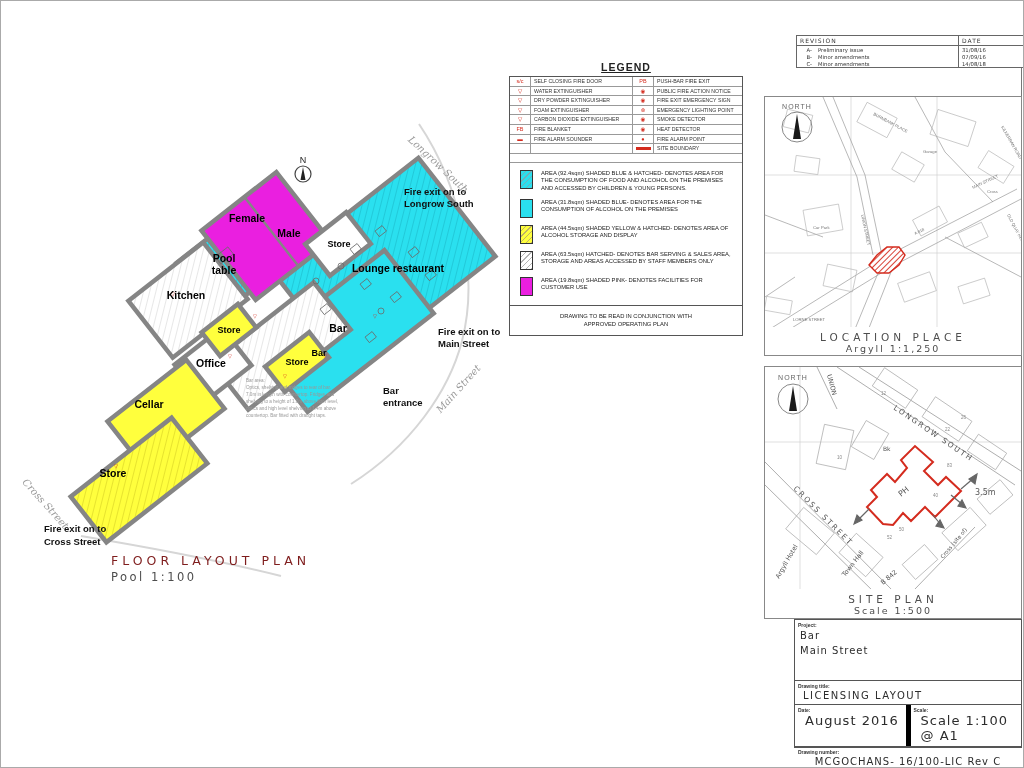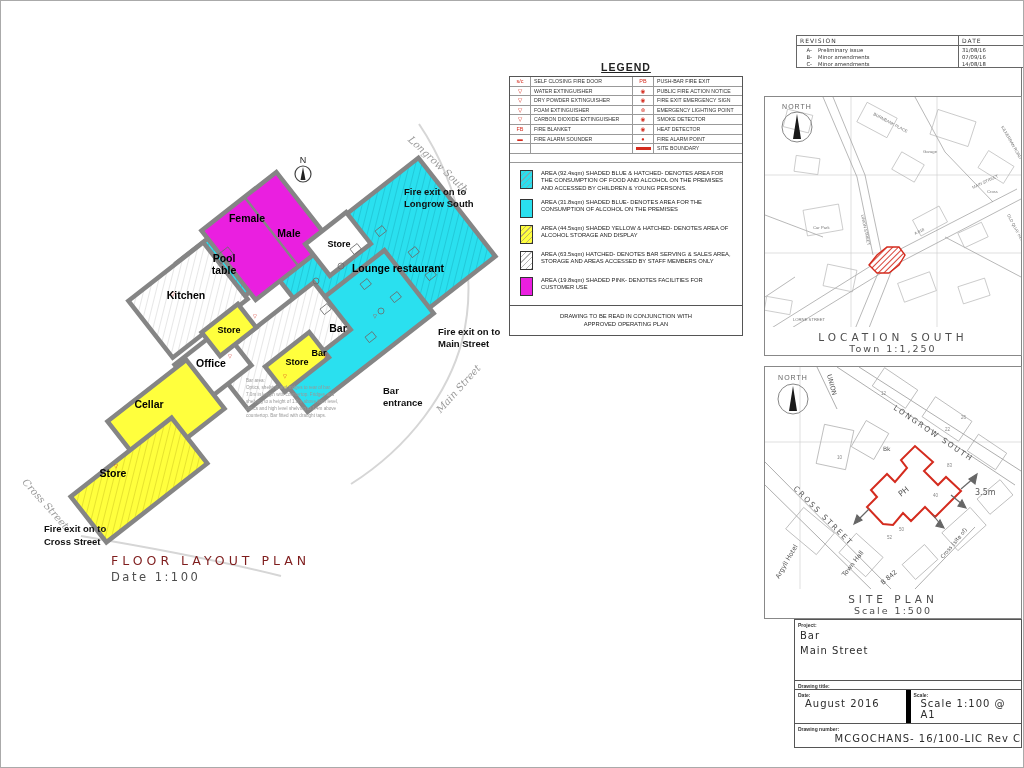--- a/index.html
+++ b/index.html
@@ -50,22 +50,22 @@
   
   #title-block{left:793px;top:618px;width:228px;height:129px;border:1px solid #555;background:#fff;box-sizing:border-box;}
   .tb-label{display:block;font-size:5px;font-weight:bold;color:#333;padding:2px 0 0 3px;}
   .tb-sec{border-bottom:1px solid #555;}
   .tb-proj{height:60px;}
   .tb-proj .pv{font-family:"DejaVu Sans",sans-serif;font-size:10px;letter-spacing:1px;color:#2c2c2c;padding-left:5px;line-height:15px;}
   .tb-title-v{font-family:"DejaVu Sans",sans-serif;font-size:10px;letter-spacing:1.5px;color:#2c2c2c;padding:1px 0 3px 8px;}
   .tb-row{display:flex;border-bottom:1px solid #555;}
   .tb-cell{flex:1;}
   .tb-cell + .tb-cell{border-left:5px solid #000000;}
-  .tb-val{font-family:"DejaVu Sans",sans-serif;font-size:10px;letter-spacing:1px;color:#2c2c2c;padding:0 0 3px 10px;}
-  .tb-num{font-family:"DejaVu Sans",sans-serif;font-size:10px;letter-spacing:1px;color:#2c2c2c;text-align:right;padding:1px 0 2px 0;}
+  .tb-val{font-family:"DejaVu Sans",sans-serif;font-size:13px;letter-spacing:1px;color:#2c2c2c;padding:0 0 3px 10px;}
+  .tb-num{font-family:"DejaVu Sans",sans-serif;font-size:10px;letter-spacing:1px;color:#2c2c2c;text-align:center;padding:1px 0 2px 0;}
   
   svg{font-family:"Liberation Sans",sans-serif;}
   .room-lab{font-weight:bold;font-size:10.5px;fill:#000;}
   .room-lab-s{font-weight:bold;font-size:9px;fill:#000;}
   .exit-lab{font-weight:bold;font-size:9.5px;fill:#111;}
   .street-lab{font-family:"DejaVu Serif",serif;font-style:italic;font-size:10px;fill:#9a9a9a;}
   .note-lab{font-size:4.6px;fill:#999;}
   .tiny-map{font-size:4.2px;fill:#777;}
   .site-lab{font-family:"DejaVu Sans",sans-serif;fill:#555;}
 </style>
@@ -184,21 +184,21 @@
       <text class="note-lab" x="225" y="283">Optics, shelving and fridges to rear of bar.</text>
       <text class="note-lab" x="225" y="290">7.0m in length with countertop. Fridges and</text>
       <text class="note-lab" x="225" y="297">shelving to a height of 1.0m above floor level,</text>
       <text class="note-lab" x="225" y="304">optics and high level shelving to 1.4m above</text>
       <text class="note-lab" x="225" y="311">countertop. Bar fitted with draught taps.</text>
     </g>
   </svg>
 
   <div class="abs" style="left:110px;top:552px;">
     <div class="arch-cap1">FLOOR LAYOUT PLAN</div>
-    <div class="arch-cap2" style="margin-top:2px;">Date 1:100</div>
+    <div class="arch-cap2" style="margin-top:2px;">Pool 1:100</div>
   </div>
 
   <div id="legend-wrap" class="abs">
     <div id="legend-title">LEGEND</div>
     <div id="legend-box">
       <div class="lg-row">
         <span class="lg-sym">s/c</span>
         <span class="lg-lab">SELF CLOSING FIRE DOOR</span>
         <span class="lg-sym">PB</span>
         <span class="lg-lab2">PUSH-BAR FIRE EXIT</span>
@@ -350,22 +350,22 @@
         <text transform="translate(236,30) rotate(60)">KILKERRAN ROAD</text>
         <text x="48" y="132">Car Park</text>
         <text x="158" y="56">Garage</text>
         <text x="222" y="96">Cross</text>
         <text transform="translate(242,118) rotate(62)">OLD QUAY HEAD</text>
         <text transform="translate(150,138) rotate(-25)">A 818</text>
         <text x="28" y="224">LORNE STREET</text>
       </g>
     </svg>
     <div class="map-cap">
-      <div class="c1">LOCATION SOUTH</div>
-      <div class="c2">Town 1:1,250</div>
+      <div class="c1">LOCATION PLACE</div>
+      <div class="c2">Argyll 1:1,250</div>
     </div>
   </div>
 
   <div id="site-box" class="abs">
     <svg width="256" height="222" viewBox="0 0 256 222">
       <g stroke="#c9c9c9" stroke-width="0.6">
         <line x1="0" y1="75" x2="256" y2="75"></line>
           <line x1="35" y1="0" x2="35" y2="222"></line>
       </g>
       <g stroke="#999" stroke-width="0.8" fill="none">
@@ -436,20 +436,21 @@
   </div>
 
   <div id="title-block" class="abs">
     <div class="tb-sec tb-proj">
       <span class="tb-label">Project:</span>
       <div class="pv">Bar</div>
       <div class="pv">Main Street</div>
     </div>
     <div class="tb-sec">
       <span class="tb-label">Drawing title:</span>
+      <div class="tb-title-v">LICENSING LAYOUT</div>
     </div>
     <div class="tb-row">
       <div class="tb-cell">
         <span class="tb-label">Date:</span>
         <div class="tb-val">August 2016</div>
       </div>
       <div class="tb-cell">
         <span class="tb-label">Scale:</span>
         <div class="tb-val">Scale 1:100 @ A1</div>
       </div>

